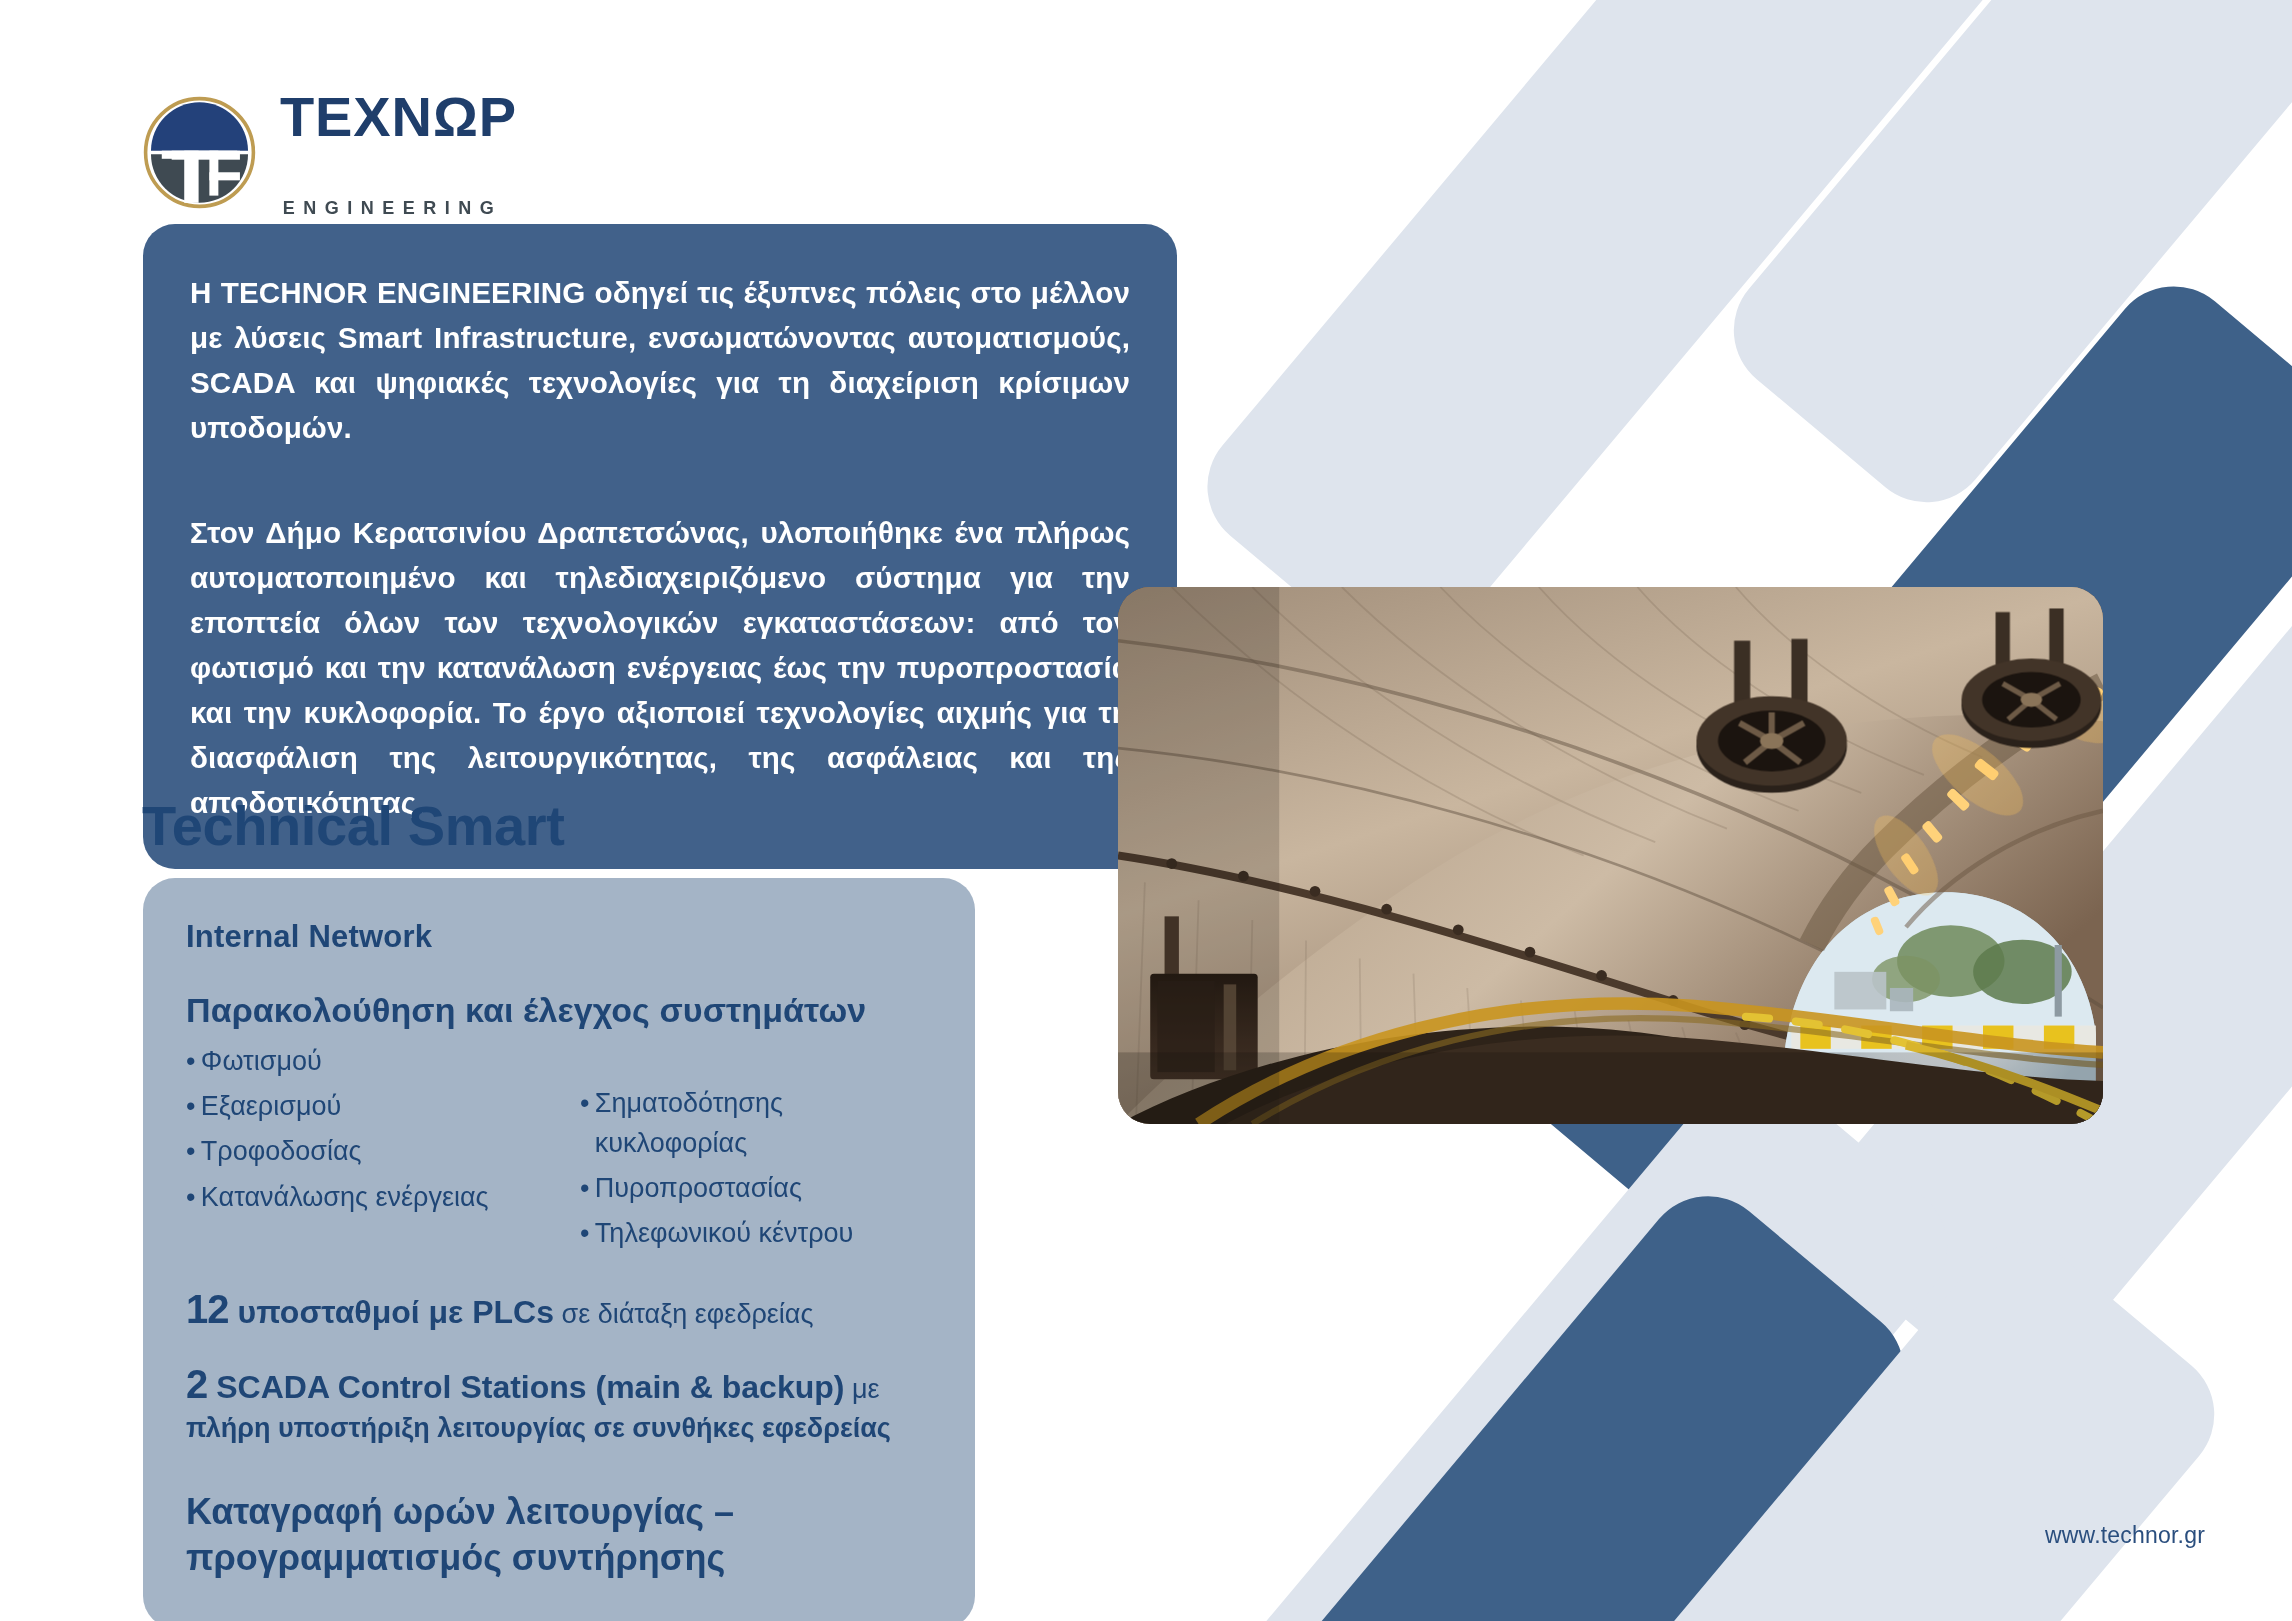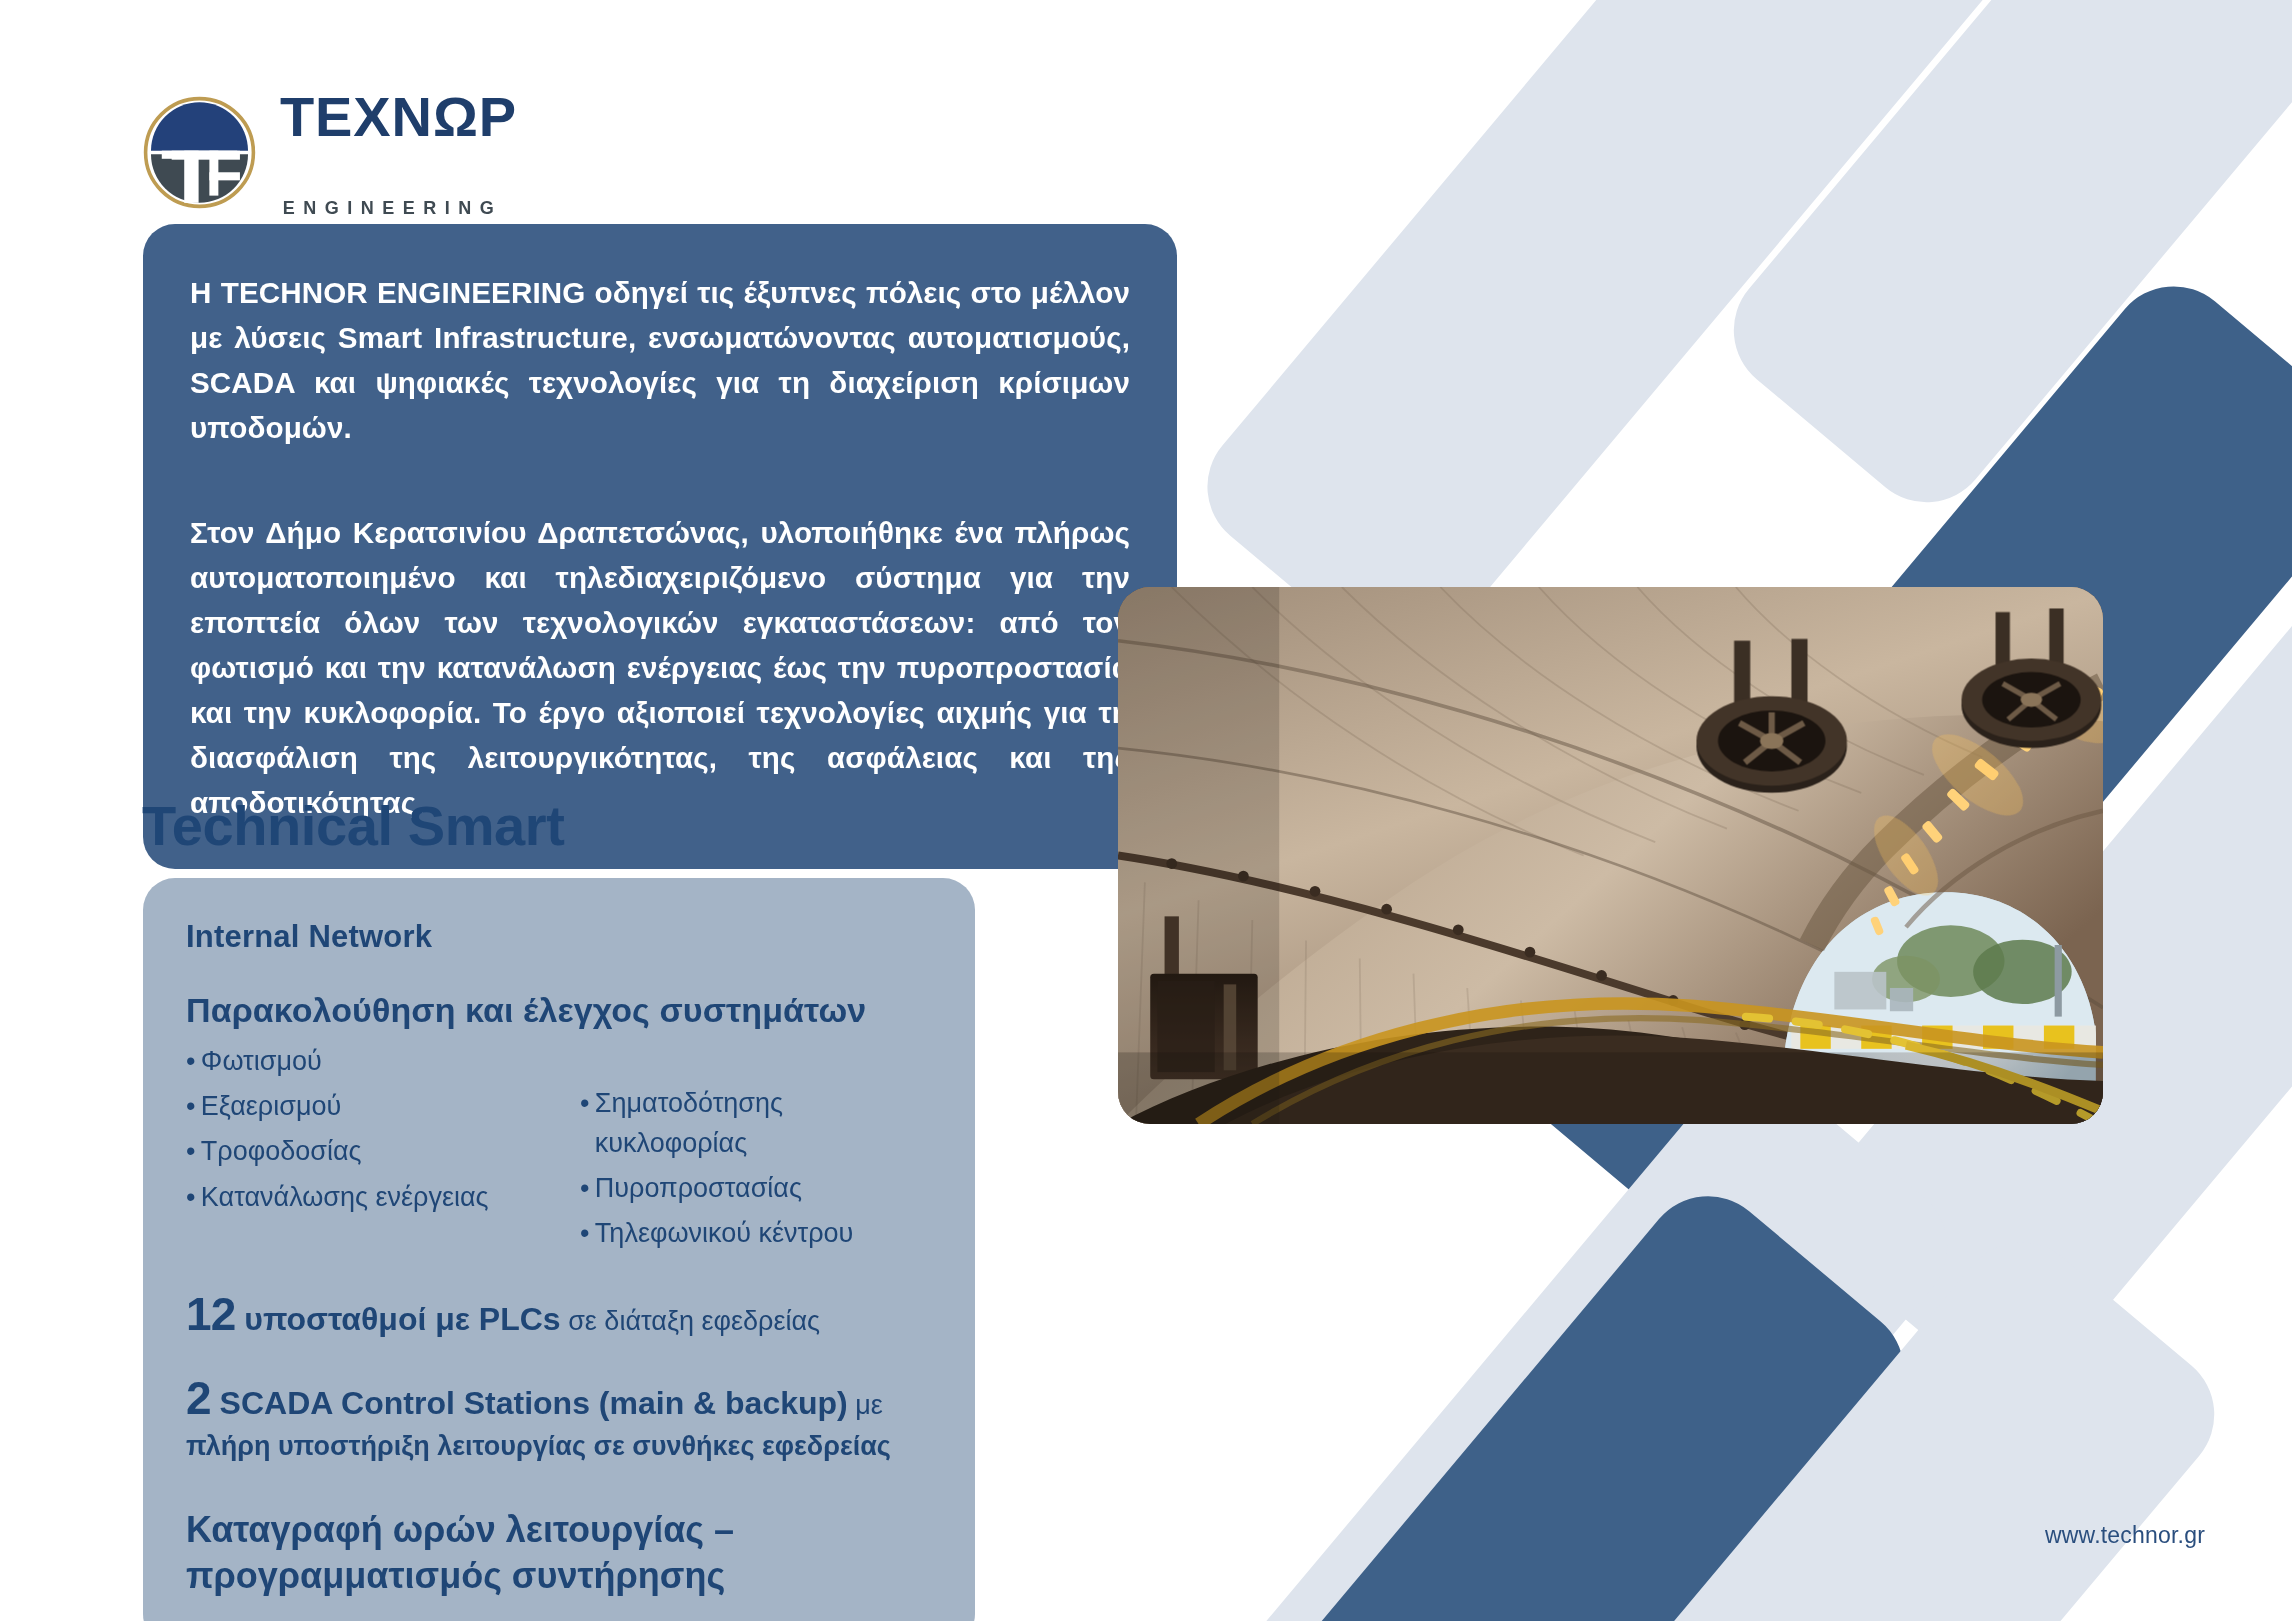--- a/index.html
+++ b/index.html
@@ -80,21 +80,21 @@
   .bullet-item {
     font-size:27px; color:#1F4676; line-height:1.48;
     display:flex; align-items:flex-start; gap:5.4px;
     padding:2.7px 0;
   }
   .bullet-dot { font-size:27px; line-height:1.48; }
   .spacer-item { height:42px; }
 
   .stat-line { margin-top:30px; color:#1F4676; }
   .stat-line-2 { margin-top:30px; color:#1F4676; }
-  .stat-num { font-size:46px; font-weight:bold; letter-spacing:-0.9px; }
+  .stat-num { font-size:40px; font-weight:bold; letter-spacing:-0.9px; }
   .stat-bold { font-size:32px; font-weight:bold; }
   .stat-light { font-size:27px; font-weight:400; }
   .stat-tail { font-size:27px; font-weight:700; line-height:1.45; display:block; margin-top:1.8px; }
 
   .final-note {
     margin-top:41px; font-size:36px; font-weight:bold;
     color:#1F4676; line-height:1.28;
   }
 
   

